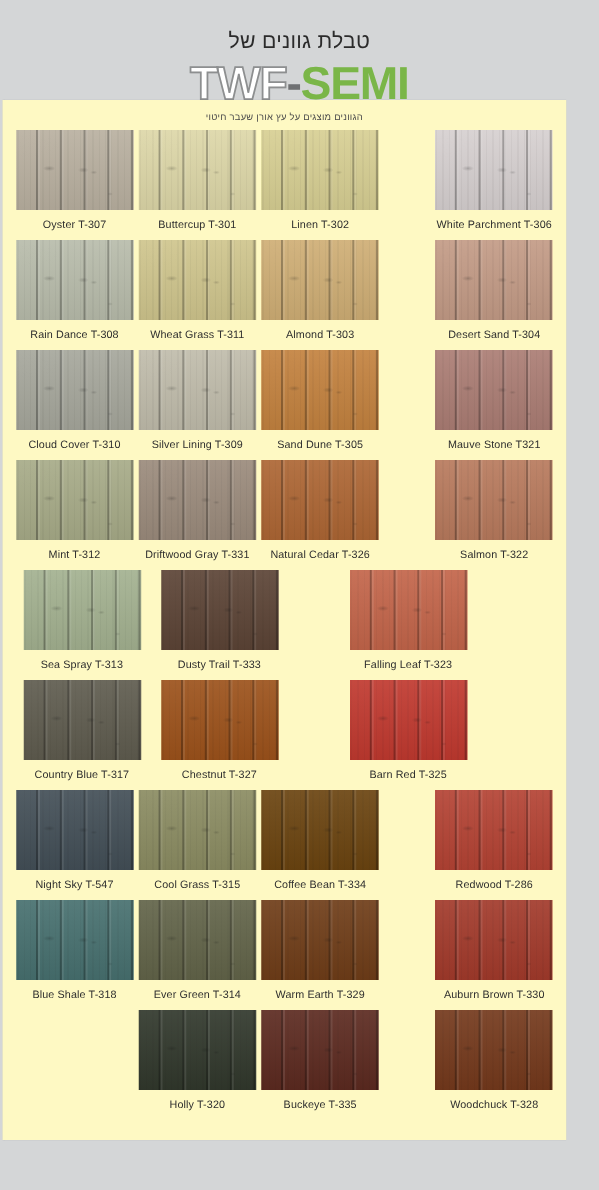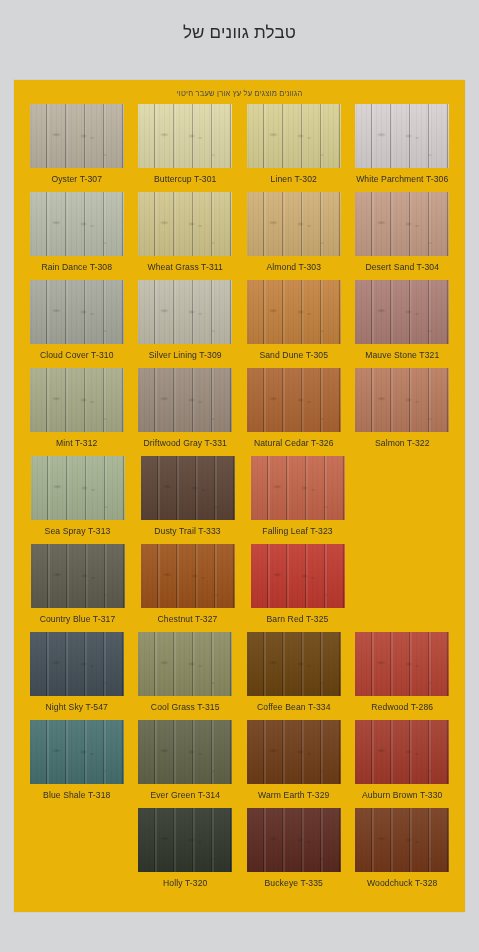--- a/index.html
+++ b/index.html
@@ -50,25 +50,25 @@
   .logo-dash {
     color: #6f7173;
   }
   .logo-semi {
     color: #7ab648;
   }
 
   
   .card {
     position: absolute;
-    left: 14px;
+    left: 2px;
     top: 80px;
     width: 451px;
     height: 832px;
-    background: #eab308;
+    background: #fef9c3;
     box-shadow: 0 0 1px rgba(0,0,0,0.18);
   }
 
   .subtitle {
     text-align: center;
     direction: rtl;
     font-size: 7.5px;
     color: #4a4a4a;
     padding-top: 9px;
     letter-spacing: 0.2px;
@@ -87,21 +87,21 @@
     height: 88px;
   }
 
   .cell {
     width: 107px;
     margin-right: 3px;
     display: flex;
     flex-direction: column;
     align-items: center;
   }
-  .cell:last-child { margin-right: 0; }
+  .cell:last-child { margin-right: 0; margin-left: 41px; }
 
   .cell.empty { visibility: hidden; }
 
   .swatch {
     position: relative;
     width: 94px;
     height: 64px;
     overflow: hidden;
     background: #ccc;
   }
@@ -153,20 +153,23 @@
     letter-spacing: 0.1px;
   }
 </style>
 </head>
 <body>
 
 <div class="page">
 
   <div class="header">
     <div class="header-title">טבלת גוונים של</div>
+    <div class="logo">
+      <span class="logo-twf">TWF</span><span class="logo-dash">-</span><span class="logo-semi">SEMI</span>
+    </div>
   </div>
 
   <div class="card">
     <div class="subtitle">הגוונים מוצגים על עץ אורן שעבר חיטוי</div>
     <div class="grid" id="swatch-grid">
         <div class="row">
           <div class="cell">
             <div class="swatch" style="background: rgb(185, 176, 160);">
               <div class="planks"></div>
               <div class="grain"></div>

